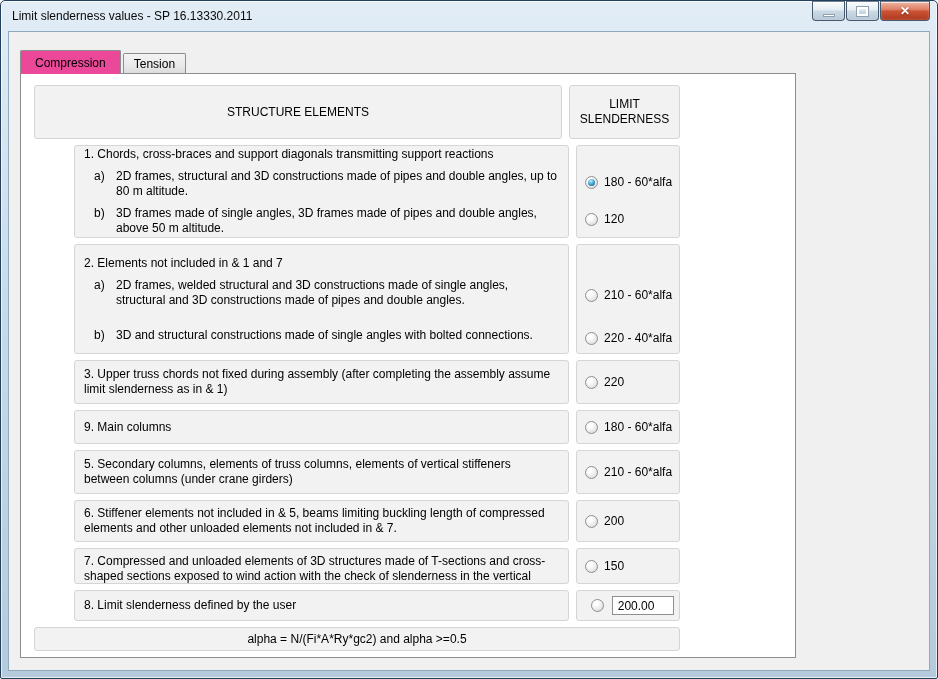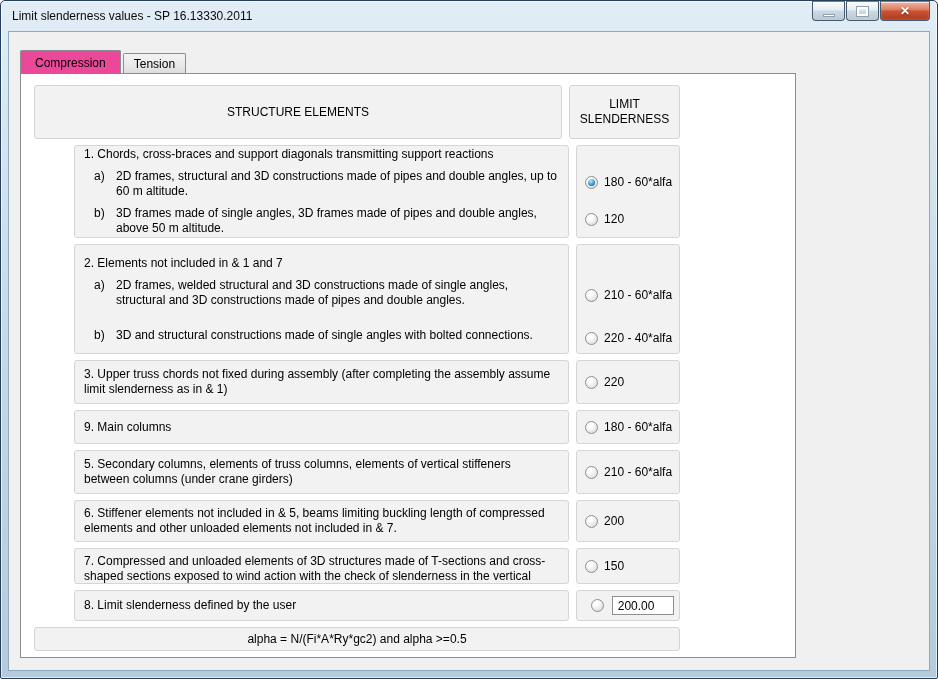--- a/index.html
+++ b/index.html
@@ -141,21 +141,21 @@
             <span>LIMIT SLENDERNESS</span>
           </div>
         </div>
 
         <div id="rows-host" style="display:flex;flex-direction:column;gap:6px;margin-left:40px;">
             <div class="trow r1">
               <div class="cell left">
                 <p class="row-title">1. Chords, cross-braces and support diagonals transmitting support reactions</p>
                 <div class="sub">
                   <span class="sub-label">a)</span>
-                  <span class="sub-text">2D frames, structural and 3D constructions made of pipes and double angles, up to 60 m altitude.</span>
+                  <span class="sub-text">2D frames, structural and 3D constructions made of pipes and double angles, up to 80 m altitude.</span>
                 </div>
                 <div class="sub">
                   <span class="sub-label">b)</span>
                   <span class="sub-text">3D frames made of single angles, 3D frames made of pipes and double angles, above 50 m altitude.</span>
                 </div>
               </div>
               <div class="cell right">
                 <label class="option">
                   <span class="radio checked"></span>
                   <span class="opt-label">180 - 60*alfa</span>

